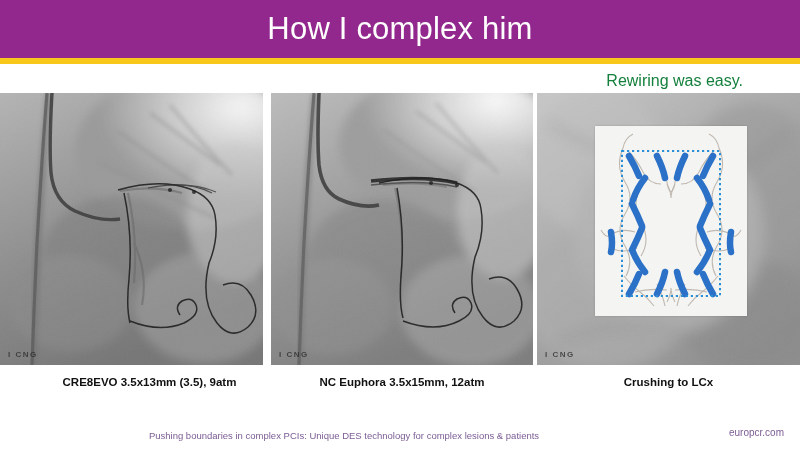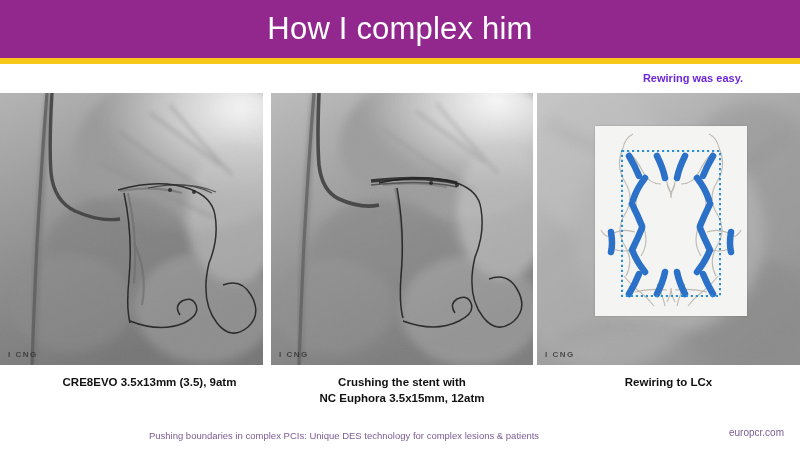--- a/index.html
+++ b/index.html
@@ -40,23 +40,23 @@
     left: 0; top: 58px;
     width: 800px; height: 6px;
     background: #F7C71B;
   }
 
   
   #rewiring-note {
     position: absolute;
     right: 57px;
     top: 72px;
-    font-size: 11px;
-    font-weight: bold;
-    color: #6d28d9;
+    font-size: 16px;
+    font-weight: normal;
+    color: #15803d;
     white-space: nowrap;
   }
 
   
   #panels-row {
     position: absolute;
     left: 0;
     top: 93px;
     width: 800px;
     height: 272px;
@@ -411,23 +411,22 @@
         <rect x="27" y="25" width="98" height="145" fill="none" stroke="#2B8FD6" stroke-width="2" stroke-dasharray="2.2 2.8"></rect>
       </svg>
     </div>
 
     <div class="angio-marker">I CNG</div>
   </div>
 </div>
 
 <div class="panel-caption" id="caption-1">CRE8EVO 3.5x13mm (3.5), 9atm</div>
 <div class="panel-caption" id="caption-2">
-  <div>Crushing the stent with</div>
   <div>NC Euphora 3.5x15mm, 12atm</div>
 </div>
-<div class="panel-caption" id="caption-3">Rewiring to LCx</div>
+<div class="panel-caption" id="caption-3">Crushing to LCx</div>
 
 <div id="logo-block">
   <div id="logo-euro">euro</div>
   <div id="logo-pcr">PCR</div>
 </div>
 <div id="footer-tagline">Pushing boundaries in complex PCIs: Unique DES technology for complex lesions &amp; patients</div>
 <div id="footer-url">europcr.com</div>
 
 </body></html>

